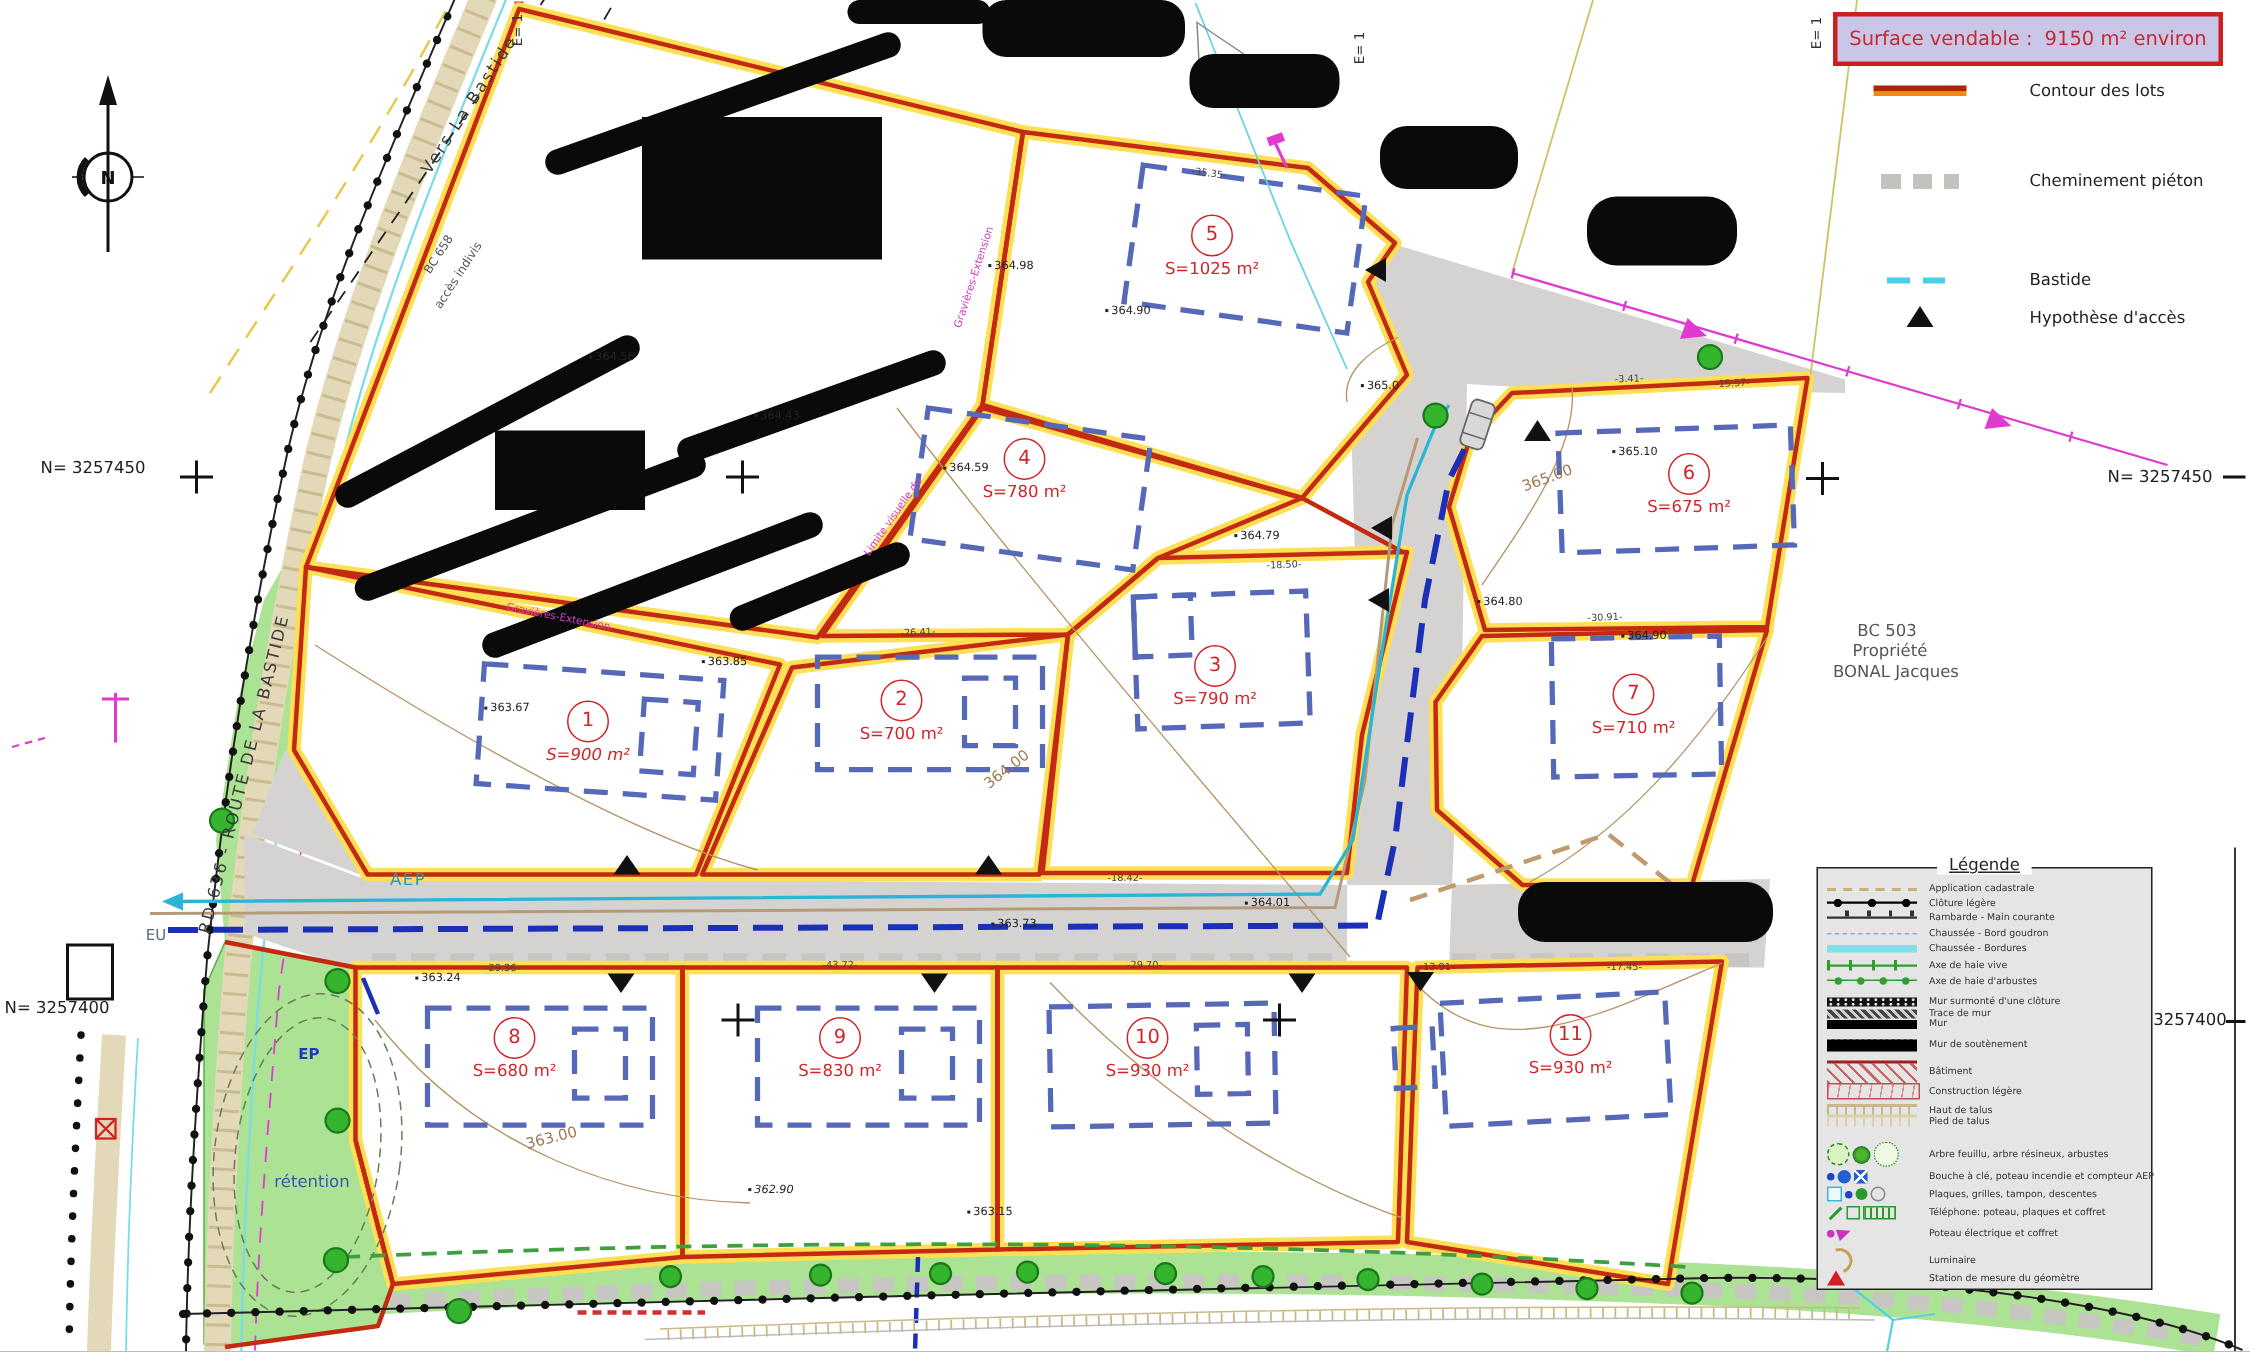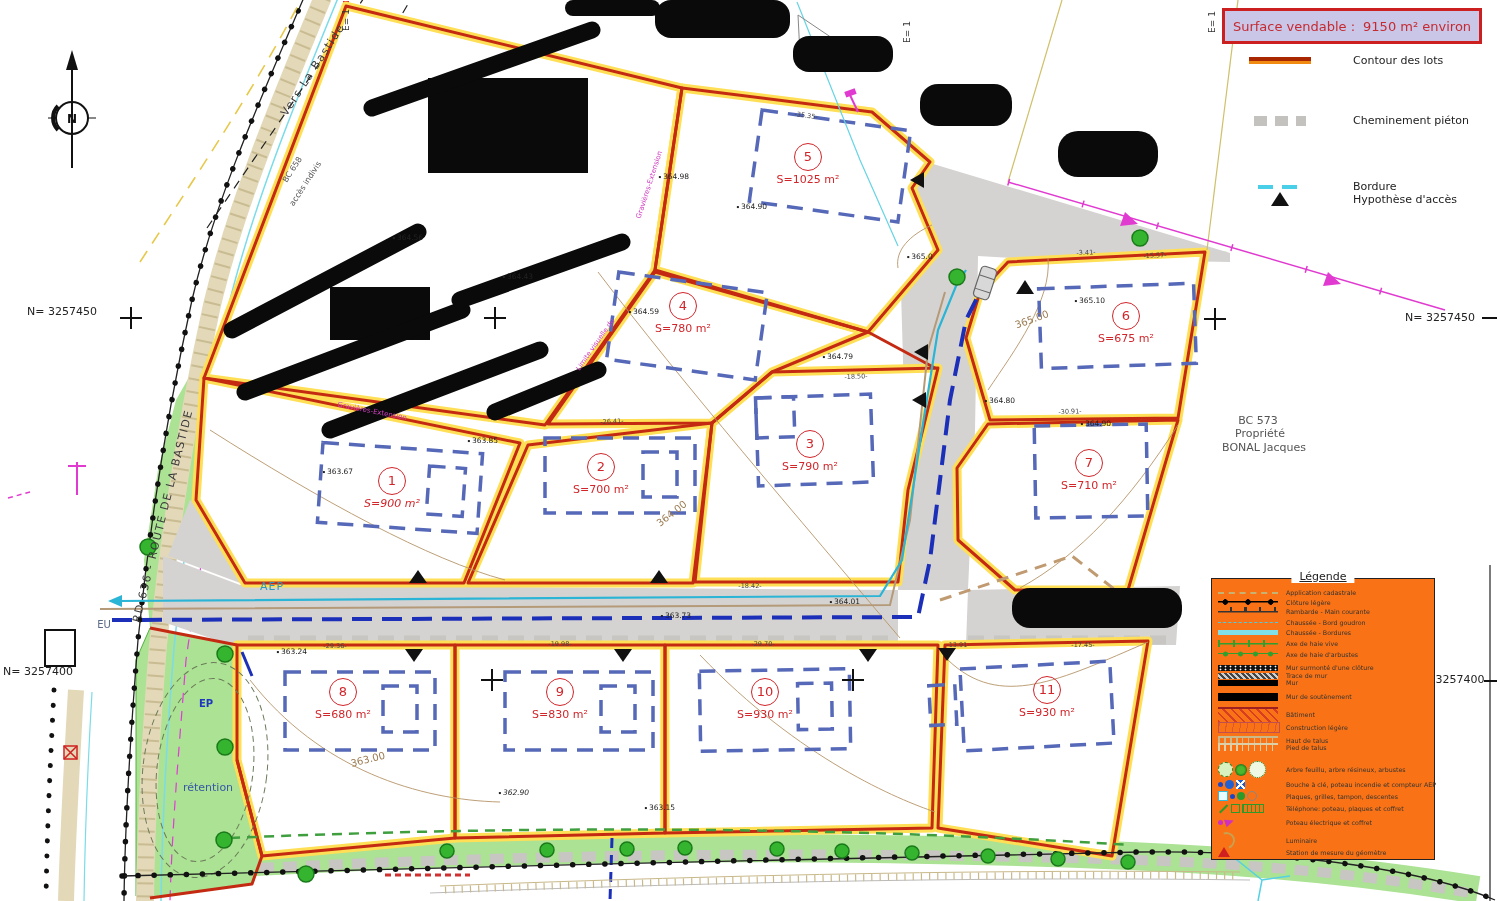--- a/index.html
+++ b/index.html
@@ -38,21 +38,21 @@
   .tllab{font-size:11px;color:#222;margin-left:33px;}
   .tsw-contour{width:62px;height:7px;background:linear-gradient(180deg,#a82600 0 55%,#f08a10 55% 100%);}
   .tsw-voirie{width:48px;height:22px;background:#d4d2d0;}
   .tsw-chemin{width:52px;height:10px;background:repeating-linear-gradient(90deg,#c4c2be 0 13px,transparent 13px 21px);}
   .tsw-vert{width:48px;height:24px;background:#8ade6a;position:relative;}
   .tsw-vert::after{content:"";position:absolute;right:6px;top:6px;width:12px;height:12px;border-radius:50%;
         background:radial-gradient(#5ec93e 30%,#1d8a1d 70%);}
   .tsw-bordure{width:44px;height:4px;background:repeating-linear-gradient(90deg,#49d0e8 0 15px,transparent 15px 24px);}
   .tsw-acces{width:0;height:0;border-left:9px solid transparent;border-right:9px solid transparent;border-bottom:14px solid #111;}
   
-  #legend-panel{position:absolute;left:1211px;top:578px;width:222px;height:280px;background:#f97316;border:1.6px solid #222;text-decoration:underline;}
+  #legend-panel{position:absolute;left:1211px;top:578px;width:222px;height:280px;background:#e5e5e5;border:1.6px solid #222;text-decoration:underline;}
   #legend-panel-title{position:absolute;left:50%;top:-9px;transform:translateX(-50%);background:#fff;padding:0 8px;
         font-size:11px;color:#222;text-decoration:underline;}
   .lprow{position:absolute;left:6px;width:210px;display:flex;align-items:center;}
   .lpsw{width:62px;flex:none;display:flex;align-items:center;gap:2px;}
   .lplab{font-size:6.3px;color:#333;margin-left:6px;white-space:nowrap;}
   .sw{width:60px;}
   .sw-cadastral{height:0;border-top:2px dashed #c8b273;}
   .sw-cloture{height:8px;background:
       radial-gradient(circle at 12% 50%,#000 2.5px,transparent 3px),
       radial-gradient(circle at 50% 50%,#000 2.5px,transparent 3px),
@@ -400,21 +400,21 @@
       <div class="lotarea" style="left: 765px; top: 714px;">S=930 m²</div>
       <div class="lotnum" style="left: 1047px; top: 690px;">11</div>
       <div class="lotarea" style="left: 1047px; top: 712px;">S=930 m²</div>
     </div>
 
   <div id="label-layer">
       <div class="lbl roadname" style="left: 163px; top: 516px; transform: translate(-50%, -50%) rotate(-76deg);">RD 636 - ROUTE DE LA BASTIDE</div>
       <div class="lbl roadname" style="left: 313px; top: 70px; transform: translate(-50%, -50%) rotate(-57deg);">Vers La Bastide</div>
       <div class="lbl smallref" style="left: 293px; top: 170px; transform: translate(-50%, -50%) rotate(-57deg);">BC 658</div>
       <div class="lbl smallref" style="left: 306px; top: 184px; transform: translate(-50%, -50%) rotate(-57deg);">accès indivis</div>
-      <div class="lbl parcelref" style="left: 1258px; top: 421px; transform: translate(-50%, -50%) rotate(0deg);">BC 573</div>
+      <div class="lbl parcelref" style="left: 1258px; top: 421px; transform: translate(-50%, -50%) rotate(0deg);">BC 503</div>
       <div class="lbl parcelref" style="left: 1260px; top: 434px; transform: translate(-50%, -50%) rotate(0deg);">Propriété</div>
       <div class="lbl parcelref" style="left: 1264px; top: 448px; transform: translate(-50%, -50%) rotate(0deg);">BONAL Jacques</div>
       <div class="lbl coord" style="left: 62px; top: 312px; transform: translate(-50%, -50%) rotate(0deg);">N= 3257450</div>
       <div class="lbl coord" style="left: 1440px; top: 318px; transform: translate(-50%, -50%) rotate(0deg);">N= 3257450</div>
       <div class="lbl coord" style="left: 38px; top: 672px; transform: translate(-50%, -50%) rotate(0deg);">N= 3257400</div>
       <div class="lbl coord" style="left: 1460px; top: 680px; transform: translate(-50%, -50%) rotate(0deg);">3257400</div>
       <div class="lbl eref" style="left: 347px; top: 20px; transform: translate(-50%, -50%) rotate(-90deg);">E= 1</div>
       <div class="lbl eref" style="left: 908px; top: 32px; transform: translate(-50%, -50%) rotate(-90deg);">E= 1</div>
       <div class="lbl eref" style="left: 1213px; top: 22px; transform: translate(-50%, -50%) rotate(-90deg);">E= 1</div>
       <div class="lbl aep" style="left: 272px; top: 587px; transform: translate(-50%, -50%) rotate(0deg);">AEP</div>
@@ -446,21 +446,21 @@
       <div class="lbl spot" style="left: 845px; top: 602px; transform: translate(-50%, -50%) rotate(0deg);">364.01</div>
       <div class="lbl spot" style="left: 676px; top: 616px; transform: translate(-50%, -50%) rotate(0deg);">363.73</div>
       <div class="lbl dim" style="left: 806px; top: 116px; transform: translate(-50%, -50%) rotate(8deg);">-35.35-</div>
       <div class="lbl dim" style="left: 612px; top: 422px; transform: translate(-50%, -50%) rotate(-3deg);">-26.41-</div>
       <div class="lbl dim" style="left: 856px; top: 377px; transform: translate(-50%, -50%) rotate(-2deg);">-18.50-</div>
       <div class="lbl dim" style="left: 1086px; top: 253px; transform: translate(-50%, -50%) rotate(-2deg);">-3.41-</div>
       <div class="lbl dim" style="left: 1155px; top: 256px; transform: translate(-50%, -50%) rotate(-3deg);">-15.57-</div>
       <div class="lbl dim" style="left: 1070px; top: 412px; transform: translate(-50%, -50%) rotate(-2deg);">-30.91-</div>
       <div class="lbl dim" style="left: 750px; top: 586px; transform: translate(-50%, -50%) rotate(0deg);">-18.42-</div>
       <div class="lbl dim" style="left: 335px; top: 646px; transform: translate(-50%, -50%) rotate(0deg);">-29.36-</div>
-      <div class="lbl dim" style="left: 560px; top: 644px; transform: translate(-50%, -50%) rotate(0deg);">-19.98-</div>
+      <div class="lbl dim" style="left: 560px; top: 644px; transform: translate(-50%, -50%) rotate(0deg);">-43.72-</div>
       <div class="lbl dim" style="left: 763px; top: 644px; transform: translate(-50%, -50%) rotate(0deg);">-29.70-</div>
       <div class="lbl dim" style="left: 958px; top: 645px; transform: translate(-50%, -50%) rotate(0deg);">-13.91-</div>
       <div class="lbl dim" style="left: 1083px; top: 645px; transform: translate(-50%, -50%) rotate(0deg);">-17.45-</div>
       <div class="lbl compass" style="left: 72px; top: 119px; transform: translate(-50%, -50%) rotate(0deg);">N</div>
     </div>
 
   <div id="titlebox">
     <span>Surface vendable :</span>
     <span>9150 m²  environ</span>
   </div>
@@ -475,23 +475,23 @@
       <div class="tlrow" style="top: 68px;">
         <div class="tlsw">
           <div class="tsw-chemin"></div>
         </div>
         <div class="tllab">Cheminement piéton</div>
       </div>
       <div class="tlrow" style="top: 134px;">
         <div class="tlsw">
           <div class="tsw-bordure"></div>
         </div>
-        <div class="tllab">Bordure</div>
+        <div class="tllab">Bastide</div>
       </div>
-      <div class="tlrow" style="top: 146px;">
+      <div class="tlrow" style="top: 158px;">
         <div class="tlsw">
           <div class="tsw-acces"></div>
         </div>
         <div class="tllab">Hypothèse d'accès</div>
       </div>
     </div>
 
   <div id="legend-panel">
     <div id="legend-panel-title">Légende</div>
     <div id="legend-rows">

